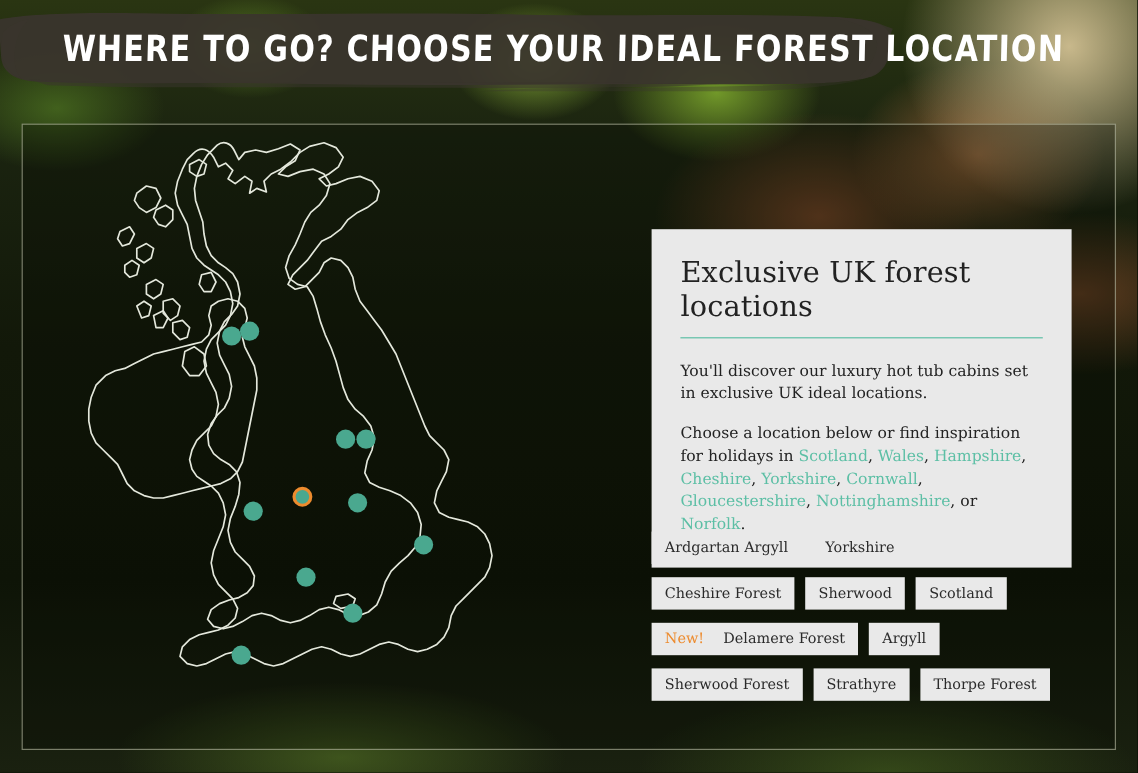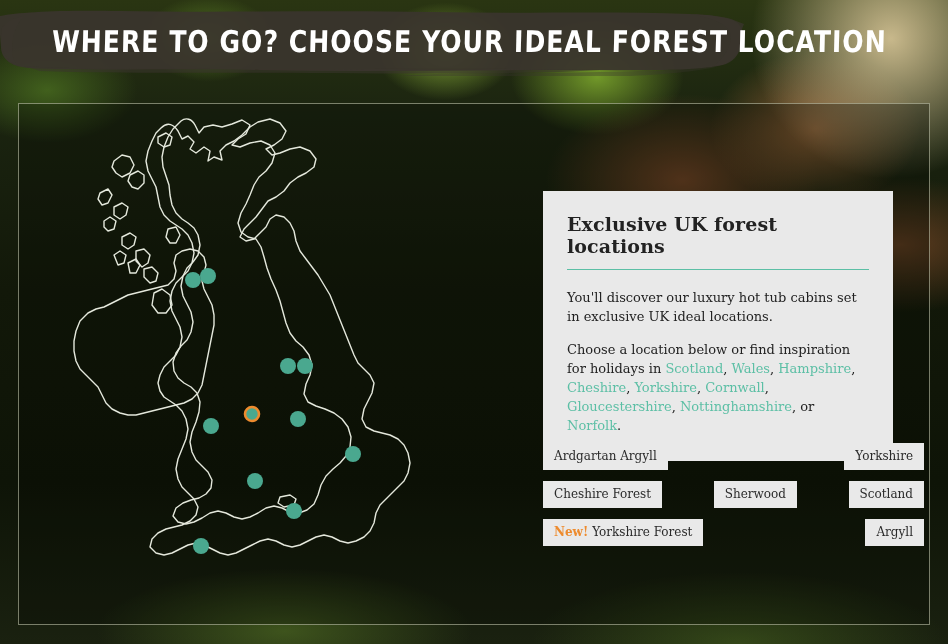--- a/index.html
+++ b/index.html
@@ -119,22 +119,22 @@
     left: 543px;
     top: 191px;
     width: 350px;
     background: #e9e9e9;
     padding: 22px 24px 26px 24px;
     box-sizing: border-box;
     z-index: 6;
   }
   .panel-heading {
     font-family: "DejaVu Serif", "Liberation Serif", serif;
-    font-size: 19px;
-    font-weight: 700;
+    font-size: 24px;
+    font-weight: 400;
     color: #222222;
     margin: 0 0 12px 0;
     letter-spacing: 0.1px;
   }
   .panel-rule {
     height: 1px;
     background: #5cbfa5;
     margin: 0 0 18px 0;
   }
   .panel-para {
@@ -157,40 +157,39 @@
     position: absolute;
     left: 543px;
     top: 443px;
     width: 390px;
     z-index: 6;
   }
   .chip-row {
     display: flex;
     flex-wrap: nowrap;
     margin-bottom: 11px;
-    justify-content: space-between;
   }
   .chip-row:last-child { margin-bottom: 0; }
   .chip {
     background: #e9e9e9;
     color: #2a2a2a;
     font-family: "DejaVu Serif", "Liberation Serif", serif;
     font-size: 12px;
     line-height: 14px;
     padding: 6px 11px 7px 11px;
     margin-right: 9px;
     white-space: nowrap;
     cursor: pointer;
     border: 0;
     display: inline-block;
   }
   .chip-new {
     color: #ed8b2e;
-    font-weight: 700;
-    margin-right: 4px;
+    font-weight: 400;
+    margin-right: 16px;
   }
 </style>
 </head>
 <body>
 
 <div class="page">
 
   <div class="bg-photo"></div>
 
   <div class="banner">
@@ -334,23 +333,34 @@
       <button class="chip">
         <span>Sherwood</span>
       </button>
       <button class="chip">
         <span>Scotland</span>
       </button>
     </div>
 
     <div class="chip-row">
       <button class="chip">
-        <span class="chip-new">New!</span><span>Yorkshire Forest</span>
+        <span class="chip-new">New!</span><span>Delamere Forest</span>
       </button>
       <button class="chip">
         <span>Argyll</span>
       </button>
     </div>
 
+    <div class="chip-row">
+      <button class="chip">
+        <span>Sherwood Forest</span>
+      </button>
+      <button class="chip">
+        <span>Strathyre</span>
+      </button>
+      <button class="chip">
+        <span>Thorpe Forest</span>
+      </button>
+    </div>
 
   </div>
 
 </div>
 
 </body></html>

